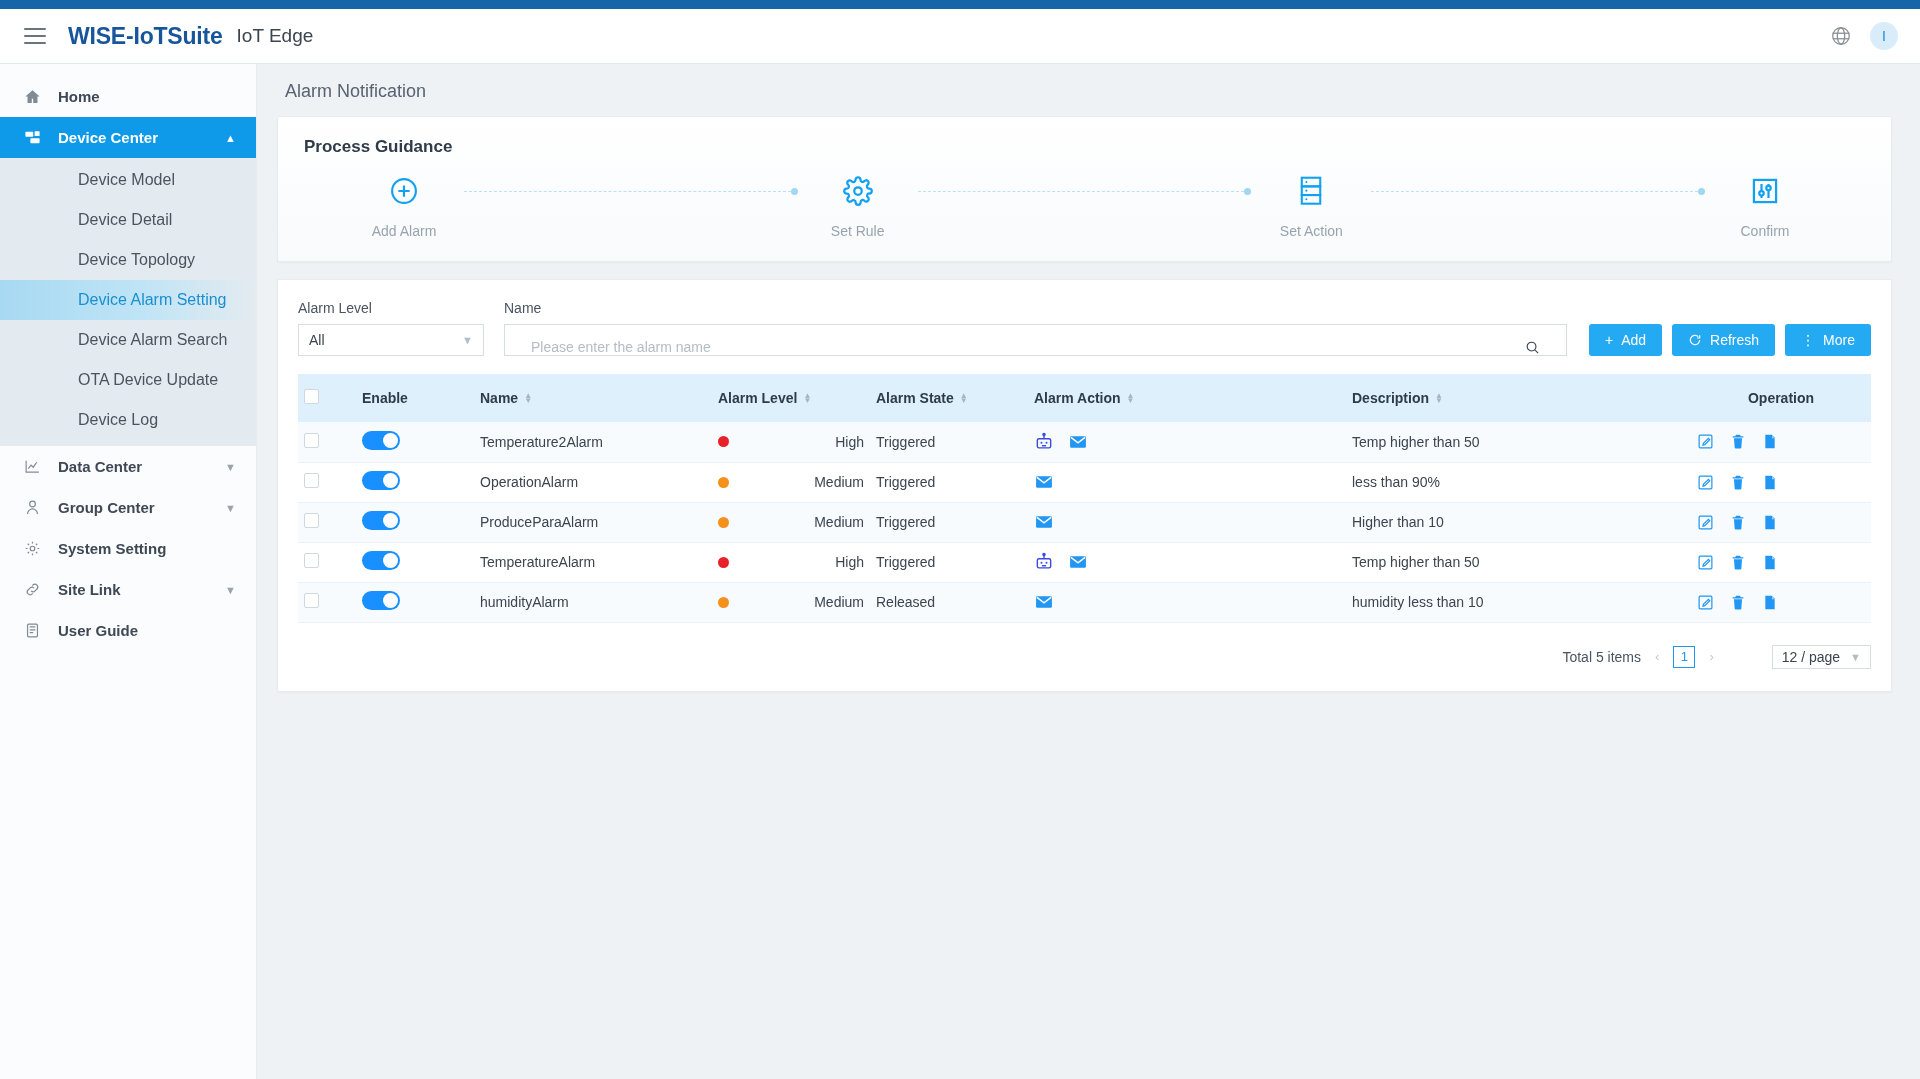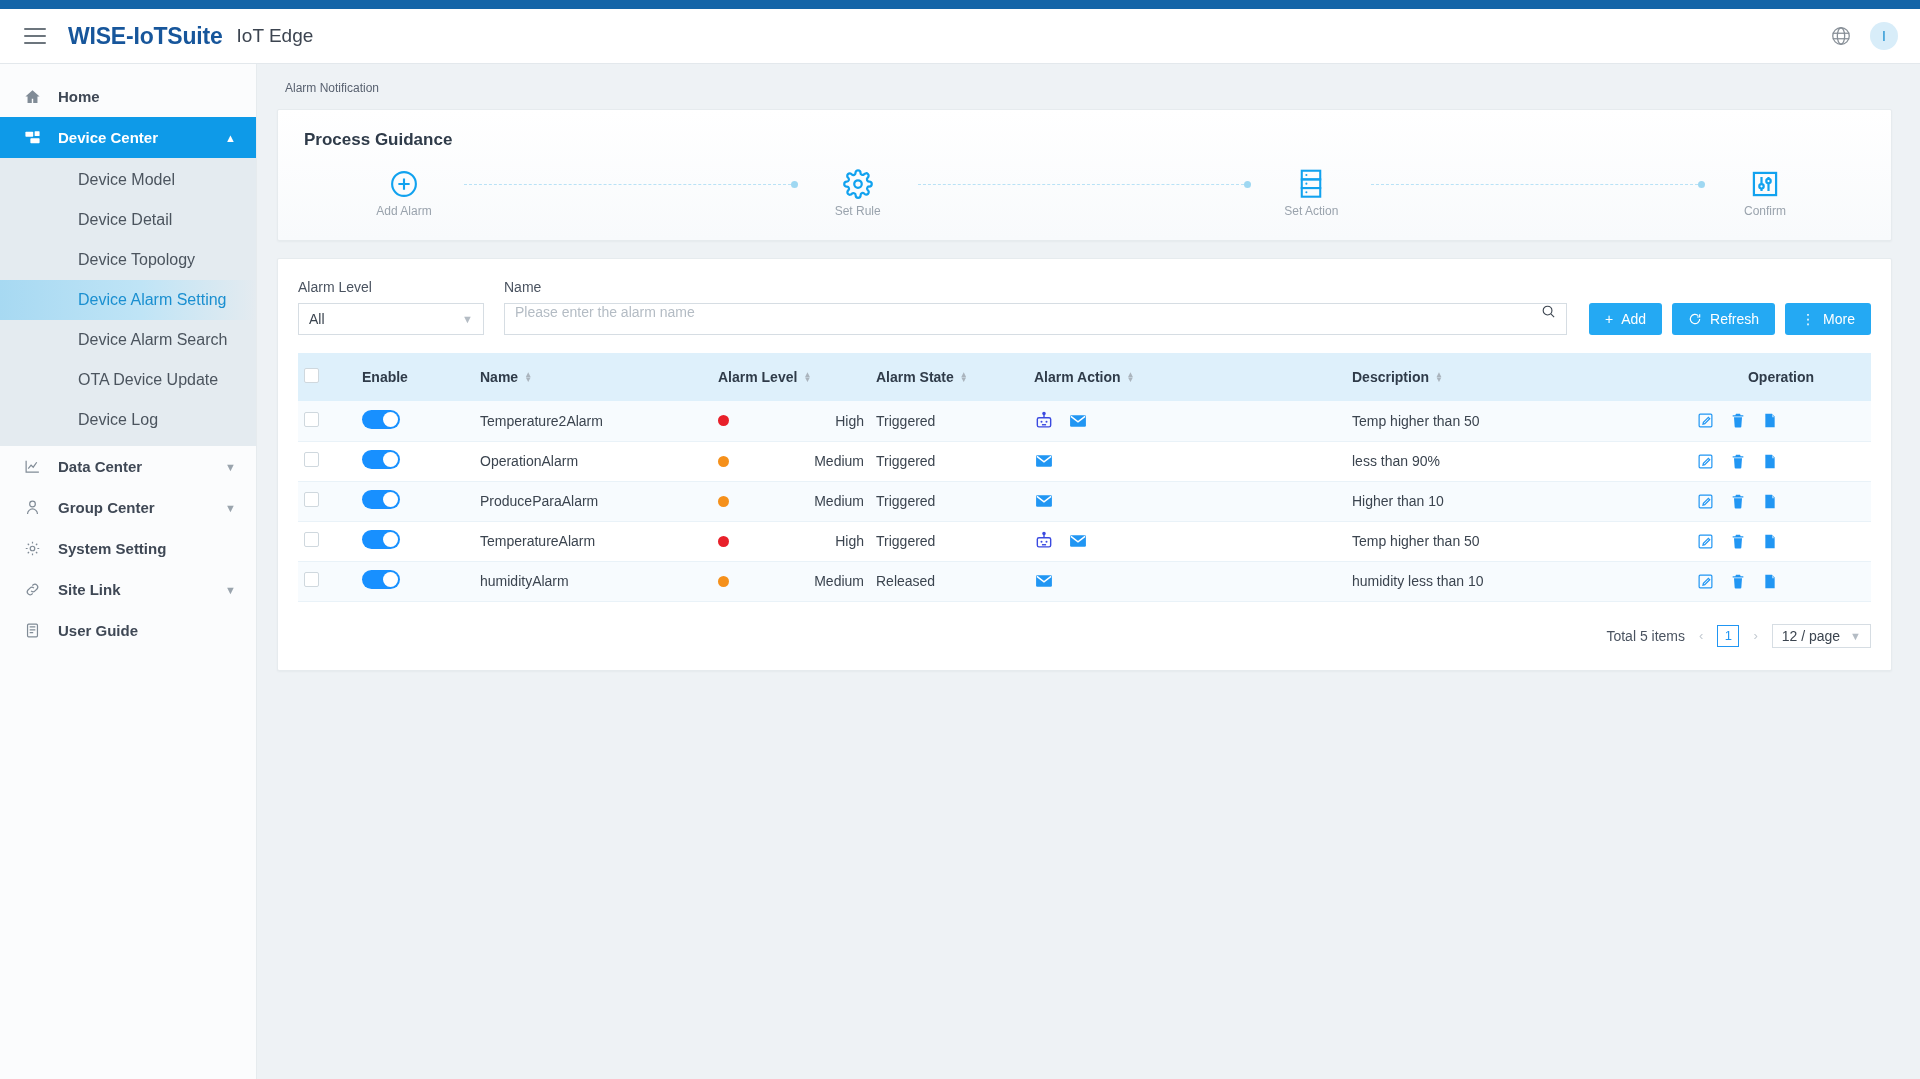--- a/index.html
+++ b/index.html
@@ -57,35 +57,35 @@
   .subnav-item.selected {
     background: linear-gradient(to right, #a7d9f2 0%, #bfe4f6 55%, #e4ebf0 100%);
     color: #1a8fd0;
   }
   .sb-footer { margin-top: auto; padding: 0 0 10px 0; }
   .sb-bar { height: 9px; background: #edf0e9; margin: 0 22px 8px 22px; border-radius: 2px; }
   .version-row { display: flex; font-size: 12px; color: #4aa3e0; padding-left: 18px; gap: 30px; }
 
   
   .main { flex: 1; background: #eef2f5; overflow: hidden; padding: 0 28px 0 20px; }
-  .breadcrumb { font-size: 12px; color: #596270; padding: 17px 0 14px 8px; }
+  .breadcrumb { font-size: 18px; color: #596270; padding: 17px 0 14px 8px; }
 
   .card {
     background: #fff; border: 1px solid #e6ebee; border-radius: 2px;
     box-shadow: 0 1px 2px rgba(20,40,60,.04);
   }
 
   
   .guidance { padding: 20px 26px 22px 26px; margin-bottom: 17px;
     background: linear-gradient(to bottom,#ffffff 0%,#f8fafc 100%); }
   .guidance-title { font-size: 17px; font-weight: bold; color: #2f3b49; }
   .steps { display: flex; align-items: flex-start; margin-top: 14px; padding: 0 40px; }
   .step { width: 120px; display: flex; flex-direction: column; align-items: center; cursor: pointer; }
   .step-icon { height: 40px; display: flex; align-items: center; justify-content: center; color: #11a2ef; }
-  .step-label { font-size: 12px; color: #9aa3ad; }
+  .step-label { margin-top: 12px; font-size: 14px; color: #9aa3ad; }
   .connector { flex: 1; position: relative; height: 40px; display: flex; align-items: center; }
   .connector .dash {
     flex: 1; border-top: 1px dashed #b9e2f6; margin-top: 1px;
   }
   .connector .dot {
     width: 7px; height: 7px; border-radius: 50%; background: #9fd8f2; flex: 0 0 7px;
   }
 
   
   .tablecard { padding: 20px 20px 22px 20px; }
@@ -94,21 +94,21 @@
   .field-label { font-size: 14px; color: #4a5360; margin-bottom: 8px; }
   .select {
     width: 186px; height: 32px; border: 1px solid #d6dde3; background: #fff;
     display: flex; align-items: center; padding: 0 10px; font-size: 14px; color: #3b444f;
     cursor: pointer;
   }
   .select .cv { margin-left: auto; color: #b4bcc4; font-size: 11px; }
   .name-field { margin-left: 20px; flex: 1; }
   .searchbox {
     height: 32px; border: 1px solid #d6dde3; background: #fff; display: flex;
-    align-items: flex-start; padding: 0 10px; width: 100%;
+    align-items: flex-end; padding: 0 26px; width: 100%;
   }
   .searchbox input {
     border: 0; outline: 0; flex: 1; font-size: 14px; color: #3b444f;
     font-family: "Liberation Sans", sans-serif; background: transparent;
   }
   .searchbox input::placeholder { color: #b4bcc4; }
   .btns { display: flex; gap: 10px; margin-left: 22px; }
   .btn {
     height: 32px; background: #24a9f3; color: #fff; border: 0; border-radius: 3px;
     font-size: 14px; padding: 0 16px; display: flex; align-items: center; gap: 8px;
@@ -143,21 +143,21 @@
   .actions-cell { display: flex; align-items: center; gap: 14px; }
   .ops { display: flex; align-items: center; justify-content: flex-start; gap: 16px; color: #2196f3; }
   .ops svg { cursor: pointer; }
 
   .pager { display: flex; align-items: center; justify-content: flex-end; gap: 14px;
     margin-top: 22px; font-size: 14px; color: #4a5360; }
   .pager .arrow { color: #c3cad1; cursor: pointer; font-size: 13px; }
   .pg-num { width: 22px; height: 22px; border: 1px solid #2196f3; color: #2196f3;
     display: flex; align-items: center; justify-content: center; font-size: 13px; cursor: pointer; }
   .pg-size { height: 24px; border: 1px solid #d6dde3; display: flex; align-items: center;
-    gap: 10px; padding: 0 9px; font-size: 14px; color: #3b444f; cursor: pointer; }
+    gap: 10px; padding: 0 9px; font-size: 14px; color: #3b444f; cursor: pointer; margin-left: 44px; }
   .pg-size .cv { color: #b4bcc4; font-size: 11px; }
 </style>
 </head>
 <body>
 
 <div class="topstrip"></div>
 
 <div class="header">
   <div class="hamburger">
     <i></i>

